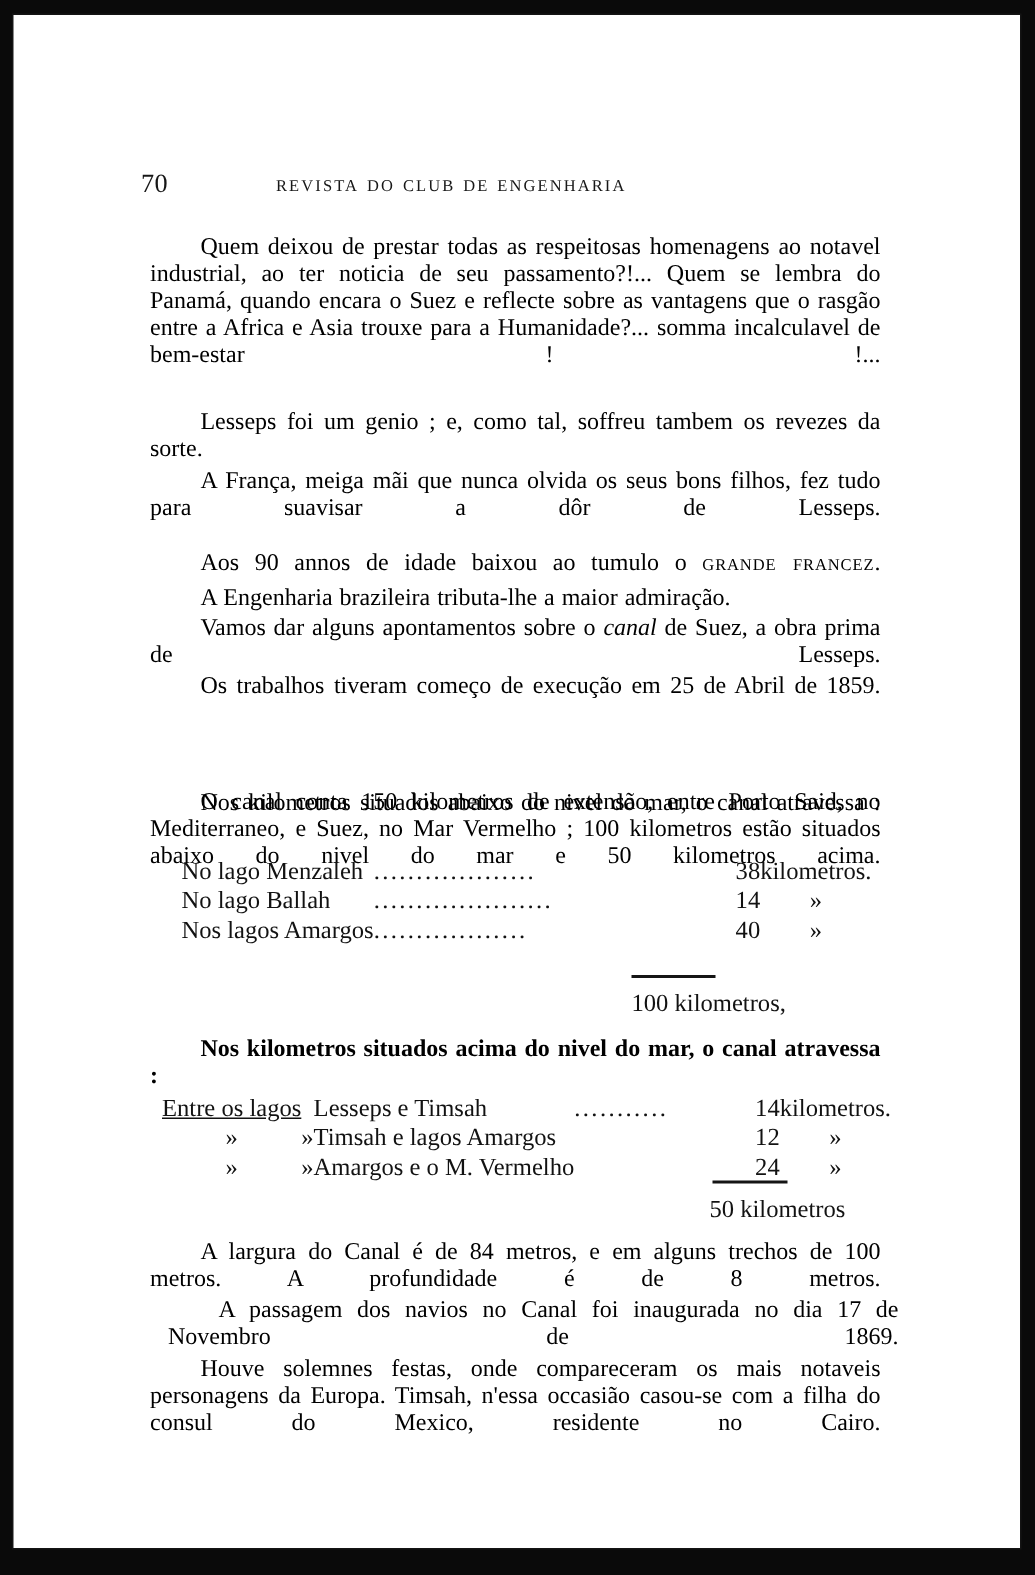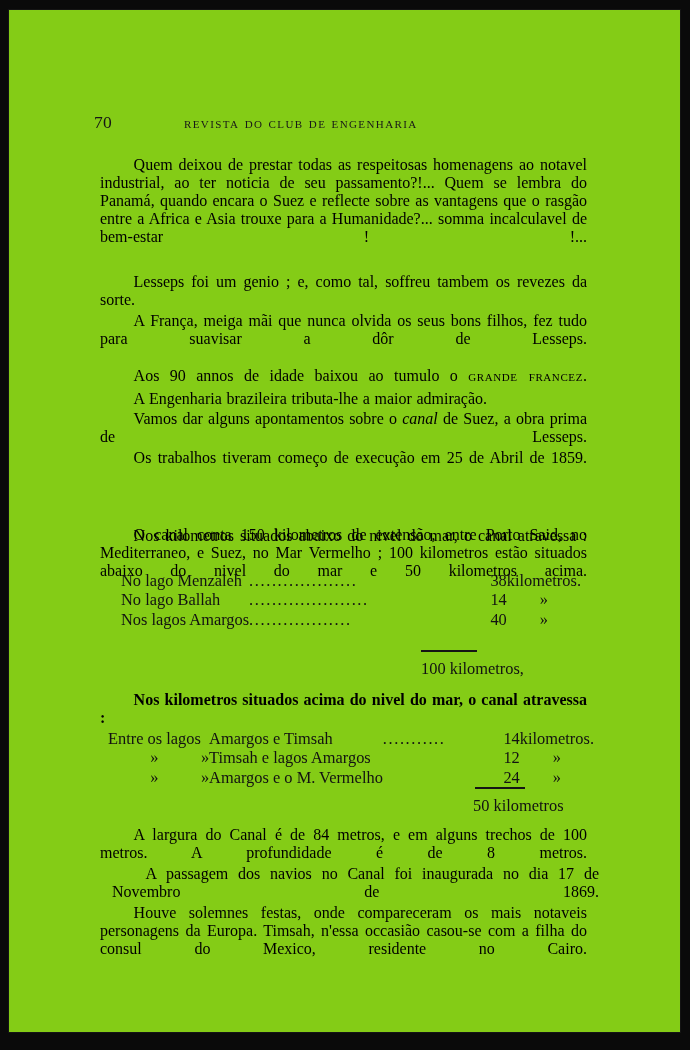--- a/index.html
+++ b/index.html
@@ -22,21 +22,21 @@
     width: 690px;
     height: 1050px;
     background: #0a0a0a;
   }
   #paper {
     position: absolute;
     left: 9px;
     top: 10px;
     width: 671px;
     height: 1022px;
-    background: #84cc16;
+    background: #ffffff;
     box-shadow: 0 0 0 1px #141414;
     overflow: hidden;
   }
 
   
   #running-head {
     position: absolute;
     left: 0;
     top: 102px;
     width: 671px;
@@ -220,23 +220,23 @@
       <span>kilometros,</span>
     </div>
 
     <div class="blk" style="top:681px;font-weight:bold;">
       <p class="para">Nos kilometros situados acima do nivel do mar, o canal atravessa :</p>
     </div>
 
     <table class="tbl" id="tbl-above">
       <tbody>
         <tr>
-          <td class="c-ditto" style="text-align:right;">Entre os lagos</td>
+          <td class="c-ditto" style="text-align:right;text-decoration:underline;">Entre os lagos</td>
           <td class="c-ditto2"></td>
-          <td class="c-label">Amargos e Timsah</td>
+          <td class="c-label">Lesseps e Timsah</td>
           <td class="c-leader">...........</td>
           <td class="c-num">14</td>
           <td class="c-unit">kilometros.</td>
         </tr>
         <tr>
           <td class="c-ditto">»</td>
           <td class="c-ditto2">»</td>
           <td class="c-label">Timsah e lagos Amargos</td>
           <td class="c-leader"></td>
           <td class="c-num">12</td>

